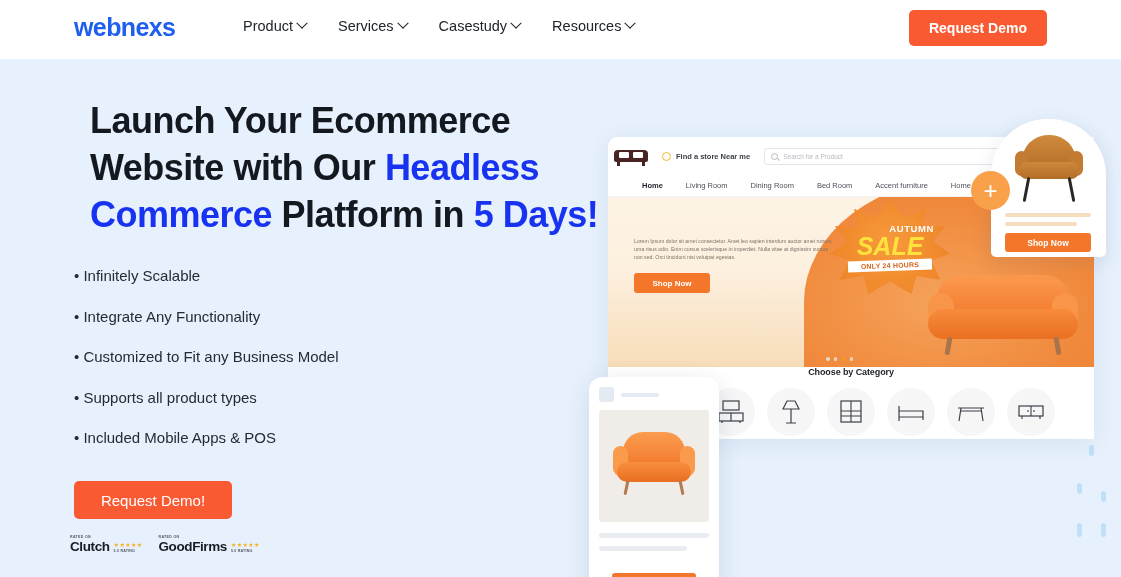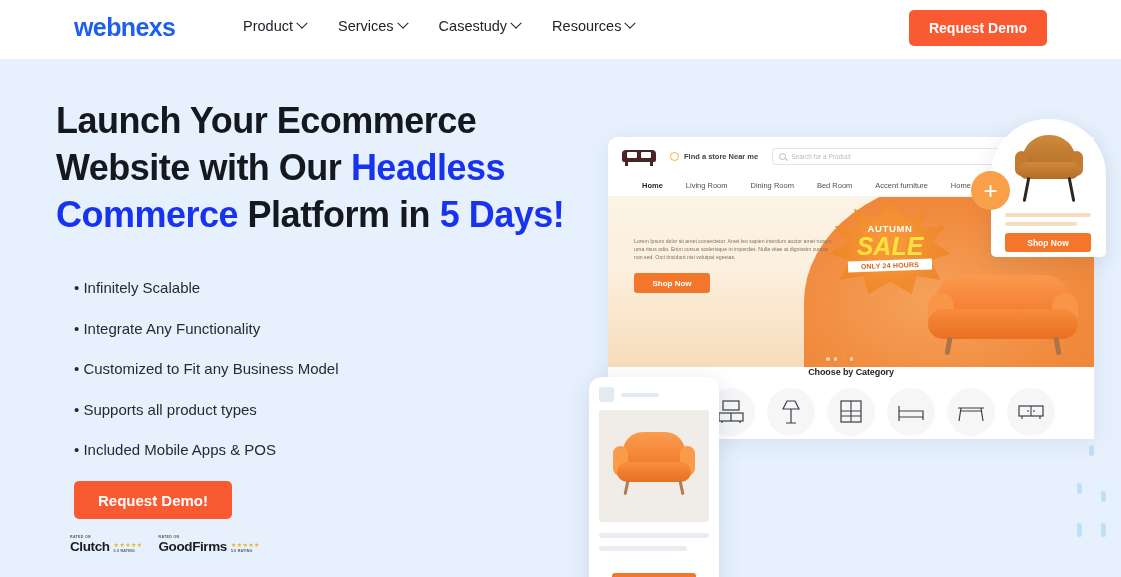--- a/index.html
+++ b/index.html
@@ -37,35 +37,35 @@
     padding: 10px 20px; font-size: 14px; font-weight: 700;
     font-family: "Liberation Sans", sans-serif; cursor: pointer;
   }
 
   
   .hero {
     position: absolute; top: 59px; left: 0; width: 1121px; height: 518px;
     background: #e7f1fd; overflow: hidden;
   }
   .headline {
-    position: absolute; left: 56px; top: 38px;
+    position: absolute; left: 90px; top: 38px;
     width: 560px; font-size: 36px; font-weight: 700;
     line-height: 47px; color: #14181f; letter-spacing: -0.5px;
   }
   .hl-blue { color: #1833f0; }
 
-  .bullets { position: absolute; left: 74px; top: 208px; width: 420px; margin-top: 12px; }
+  .bullets { position: absolute; left: 74px; top: 208px; width: 420px; }
   .bullet {
     font-size: 15px; color: #262b33; margin-bottom: 22.5px; line-height: 18px;
   }
 
   .btn-demo-hero {
     position: absolute; left: 74px; top: 422px;
     background: #fa5a32; color: #fff; border: none; border-radius: 5px;
-    width: 158px; height: 38px; font-size: 15px; font-weight: 700;
+    width: 158px; height: 38px; font-size: 15px; font-weight: 400;
     font-family: "Liberation Sans", sans-serif; cursor: pointer;
   }
 
   .badges { position: absolute; left: 70px; top: 476px; display: flex; gap: 16px; }
   .badge { display: flex; flex-direction: column; }
   .badge-top { font-size: 3.6px; color: #55585e; letter-spacing: .3px; font-weight: 700; margin-bottom: 1px;}
   .badge-row { display: flex; align-items: flex-end; gap: 4px; }
   .badge-name { font-size: 13.5px; font-weight: 700; color: #1b1d21; letter-spacing: -.4px; line-height: 14px;}
   .badge-right { display: flex; flex-direction: column; align-items: flex-start; padding-bottom: 1px;}
   .stars { color: #f4b223; font-size: 6px; letter-spacing: .4px; line-height: 7px; }
@@ -77,21 +77,21 @@
     position: absolute; display: block; background: #bfe0f6; border-radius: 3px;
   }
 
   
   .mock {
     position: absolute; left: 608px; top: 78px; width: 486px; height: 302px;
     background: #fff; border-radius: 10px 0 0 0; overflow: hidden;
     box-shadow: 0 4px 22px rgba(60,80,120,.10);
     z-index: 10;
   }
-  .mock-top { height: 38px; display: flex; align-items: center; padding: 0 14px; gap: 14px; background: #fff;}
+  .mock-top { height: 38px; display: flex; align-items: center; padding: 0 6px; gap: 14px; background: #fff;}
   .sofa-logo { width: 34px; height: 19px; position: relative; }
   .sofa-logo .body { position: absolute; left: 0; top: 3px; width: 34px; height: 12px; background: #4a2424; border-radius: 4px 4px 2px 2px;}
   .sofa-logo .cushL { position: absolute; left: 5px; top: 5px; width: 10px; height: 6px; background: #fff; border-radius: 1px;}
   .sofa-logo .cushR { position: absolute; left: 19px; top: 5px; width: 10px; height: 6px; background: #fff; border-radius: 1px;}
   .sofa-logo .legL { position:absolute; left:3px; top:15px; width:3px; height:4px; background:#4a2424;}
   .sofa-logo .legR { position:absolute; right:3px; top:15px; width:3px; height:4px; background:#4a2424;}
   .findstore { display: flex; align-items: center; gap: 5px; font-size: 7.5px; color: #3c4048; font-weight: 600;}
   .pin { width: 9px; height: 9px; border-radius: 50%; border: 1.2px solid #f5b731; display:inline-block;}
   .searchbar {
     flex: 1; max-width: 240px; height: 17px; border: 1px solid #e3e5ea; border-radius: 3px;
@@ -119,21 +119,21 @@
   .mh-btn {
     position: absolute; left: 26px; top: 76px; width: 76px; height: 20px; background: #f4762a;
     border-radius: 3px; color: #fff; font-size: 8px; font-weight: 700;
     display: flex; align-items: center; justify-content: center; border: none; cursor: pointer;
     font-family: "Liberation Sans", sans-serif;
   }
   .sale {
     position: absolute; left: 222px; top: 4px; width: 120px; height: 96px; z-index: 3;
   }
   .leaf { position:absolute; inset:0; background: radial-gradient(circle at 50% 45%, #f79a3c 0%, #f08a2c 60%, #ec7f22 100%); clip-path: polygon(50% 0%,62% 18%,80% 8%,76% 28%,96% 26%,86% 42%,100% 55%,84% 62%,92% 82%,72% 78%,68% 97%,50% 84%,32% 97%,28% 78%,8% 82%,16% 62%,0% 55%,14% 42%,4% 26%,24% 28%,20% 8%,38% 18%); }
-  .sale-1 { position:absolute; left:16px; top:22px; width: 88px; text-align:center; font-size: 9.5px; font-weight: 700; color: #fff; letter-spacing: .6px;}
+  .sale-1 { position:absolute; left:16px; top:22px; width: 88px; text-align:right; font-size: 9.5px; font-weight: 700; color: #fff; letter-spacing: .6px;}
   .sale-2 { position:absolute; left:10px; top:31px; width: 100px; text-align:center; font-size: 25px; font-weight: 700; color: #ffe23d; letter-spacing: 0px; font-style: italic;}
   .sale-3 { position:absolute; left:18px; top:59px; width: 84px; background:#fff; color:#d4621c; font-size:7px; font-weight:700; text-align:center; padding: 2px 0; transform: rotate(-2deg); letter-spacing:.2px;}
   .big-sofa {
     position: absolute; right: 16px; bottom: 12px; width: 150px; height: 80px; z-index: 2;
   }
   .bs-back { position:absolute; left:8px; top:0; width:134px; height:48px; background: linear-gradient(180deg,#fb9a4e,#f2762a); border-radius: 26px 26px 6px 6px;}
   .bs-seat { position:absolute; left:0; bottom:16px; width:150px; height:30px; background: linear-gradient(180deg,#f78c3c,#ea6f22); border-radius: 16px;}
   .bs-armL { position:absolute; left:0; top:18px; width:26px; height:40px; background:#f99548; border-radius: 14px;}
   .bs-armR { position:absolute; right:0; top:18px; width:26px; height:40px; background:#f99548; border-radius: 14px;}
   .bs-legL { position:absolute; left:18px; bottom:0; width:5px; height:18px; background:#a9744a; transform: rotate(10deg); border-radius:2px;}

